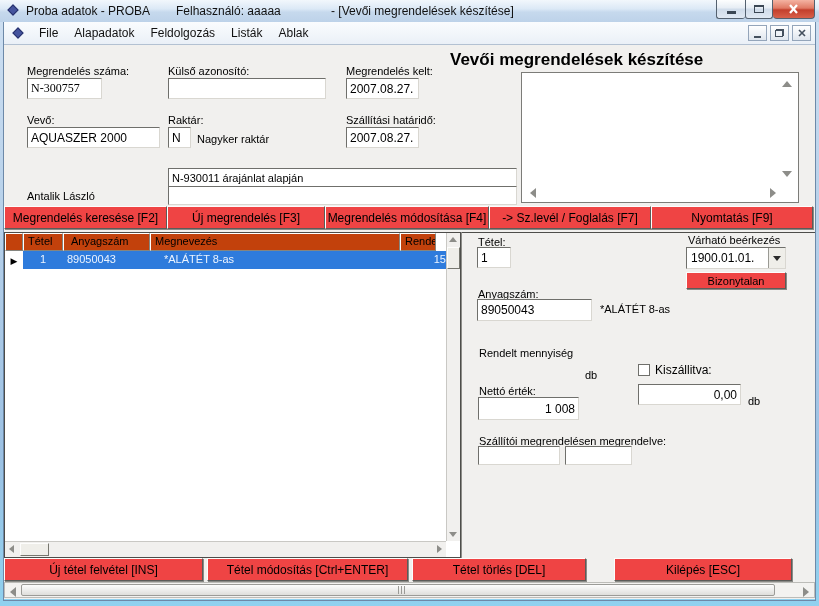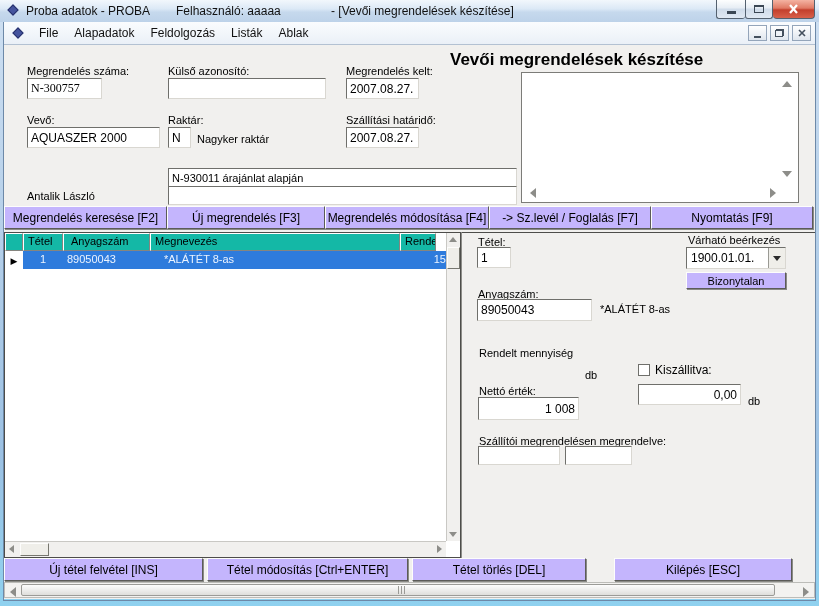--- a/index.html
+++ b/index.html
@@ -36,37 +36,37 @@
   .glyph-restore{width:9px;height:8px;position:relative;}
   .glyph-restore:before{content:"";position:absolute;right:0;top:0;width:6px;height:5px;border:1px solid #44505e;}
   .glyph-restore:after{content:"";position:absolute;left:0;bottom:0;width:6px;height:5px;border:1px solid #44505e;background:#eef2f7;}
 
   
   .client{position:absolute;left:4px;top:45px;width:811px;height:554px;background:#f1f0ee;overflow:hidden;}
   .lbl{position:absolute;white-space:nowrap;color:#000;font-size:11px;}
   .inp{position:absolute;background:#fff;border:1px solid;border-color:#6f6f6b #d9d7d1 #d9d7d1 #6f6f6b;
     font-family:"Liberation Sans",sans-serif;font-size:12px;padding:0 3px;color:#000;outline:none;}
   .ra{text-align:right;}
-  .btn3d{position:absolute;background:#c4b5fd;border:1px solid;border-color:#fdfdfc #5b5b58 #5b5b58 #fdfdfc;
+  .btn3d{position:absolute;background:#ef4444;border:1px solid;border-color:#fdfdfc #5b5b58 #5b5b58 #fdfdfc;
     box-shadow:1px 1px 0 #8a8a86;display:flex;align-items:center;justify-content:center;
     font-family:"Liberation Sans",sans-serif;font-size:12px;color:#000;cursor:default;white-space:nowrap;}
   .page-title{position:absolute;font-size:17px;font-weight:bold;white-space:nowrap;color:#000;}
 
   
   .memo{position:absolute;background:#fff;border:1px solid #7c7c78;}
   .tri{position:absolute;width:0;height:0;}
   .tri-up{border-left:5px solid transparent;border-right:5px solid transparent;border-bottom:6px solid #8d8d89;}
   .tri-down{border-left:5px solid transparent;border-right:5px solid transparent;border-top:6px solid #8d8d89;}
   .tri-left{border-top:5px solid transparent;border-bottom:5px solid transparent;border-right:6px solid #8d8d89;}
   .tri-right{border-top:5px solid transparent;border-bottom:5px solid transparent;border-left:6px solid #8d8d89;}
 
   
   .grid{position:absolute;left:0;top:187px;width:457px;height:326px;background:#fff;border:1px solid #4d4d4a;}
   .gh-row{display:flex;height:18px;}
-  .gh{background:#14b8a6;border-top:1px solid #fff;border-left:1px solid #fff;
+  .gh{background:#c2410c;border-top:1px solid #fff;border-left:1px solid #fff;
     border-right:1px solid #85857f;border-bottom:1px solid #85857f;
     padding:1px 0 0 4px;font-size:11px;overflow:hidden;white-space:nowrap;}
   .g-row{display:flex;height:18px;}
   .gc{font-size:11px;padding:2px 0 0 4px;overflow:hidden;white-space:nowrap;}
   .sel{background:#2e7bdc;color:#eaf3ff;}
   .ind-cell{background:#fff;color:#000;text-align:center;padding-left:0;font-size:9px;line-height:16px;}
   .vsb{position:absolute;right:0;top:0;width:14px;height:308px;background:#f1f0ee;border-left:1px solid #c9c8c4;}
   .hsb{position:absolute;left:0;bottom:0;width:441px;height:16px;background:#f1f0ee;border-top:1px solid #c9c8c4;}
   .sb-thumb{position:absolute;background:#efeee9;border:1px solid;border-color:#fdfdfc #77776f #77776f #fdfdfc;}
 

